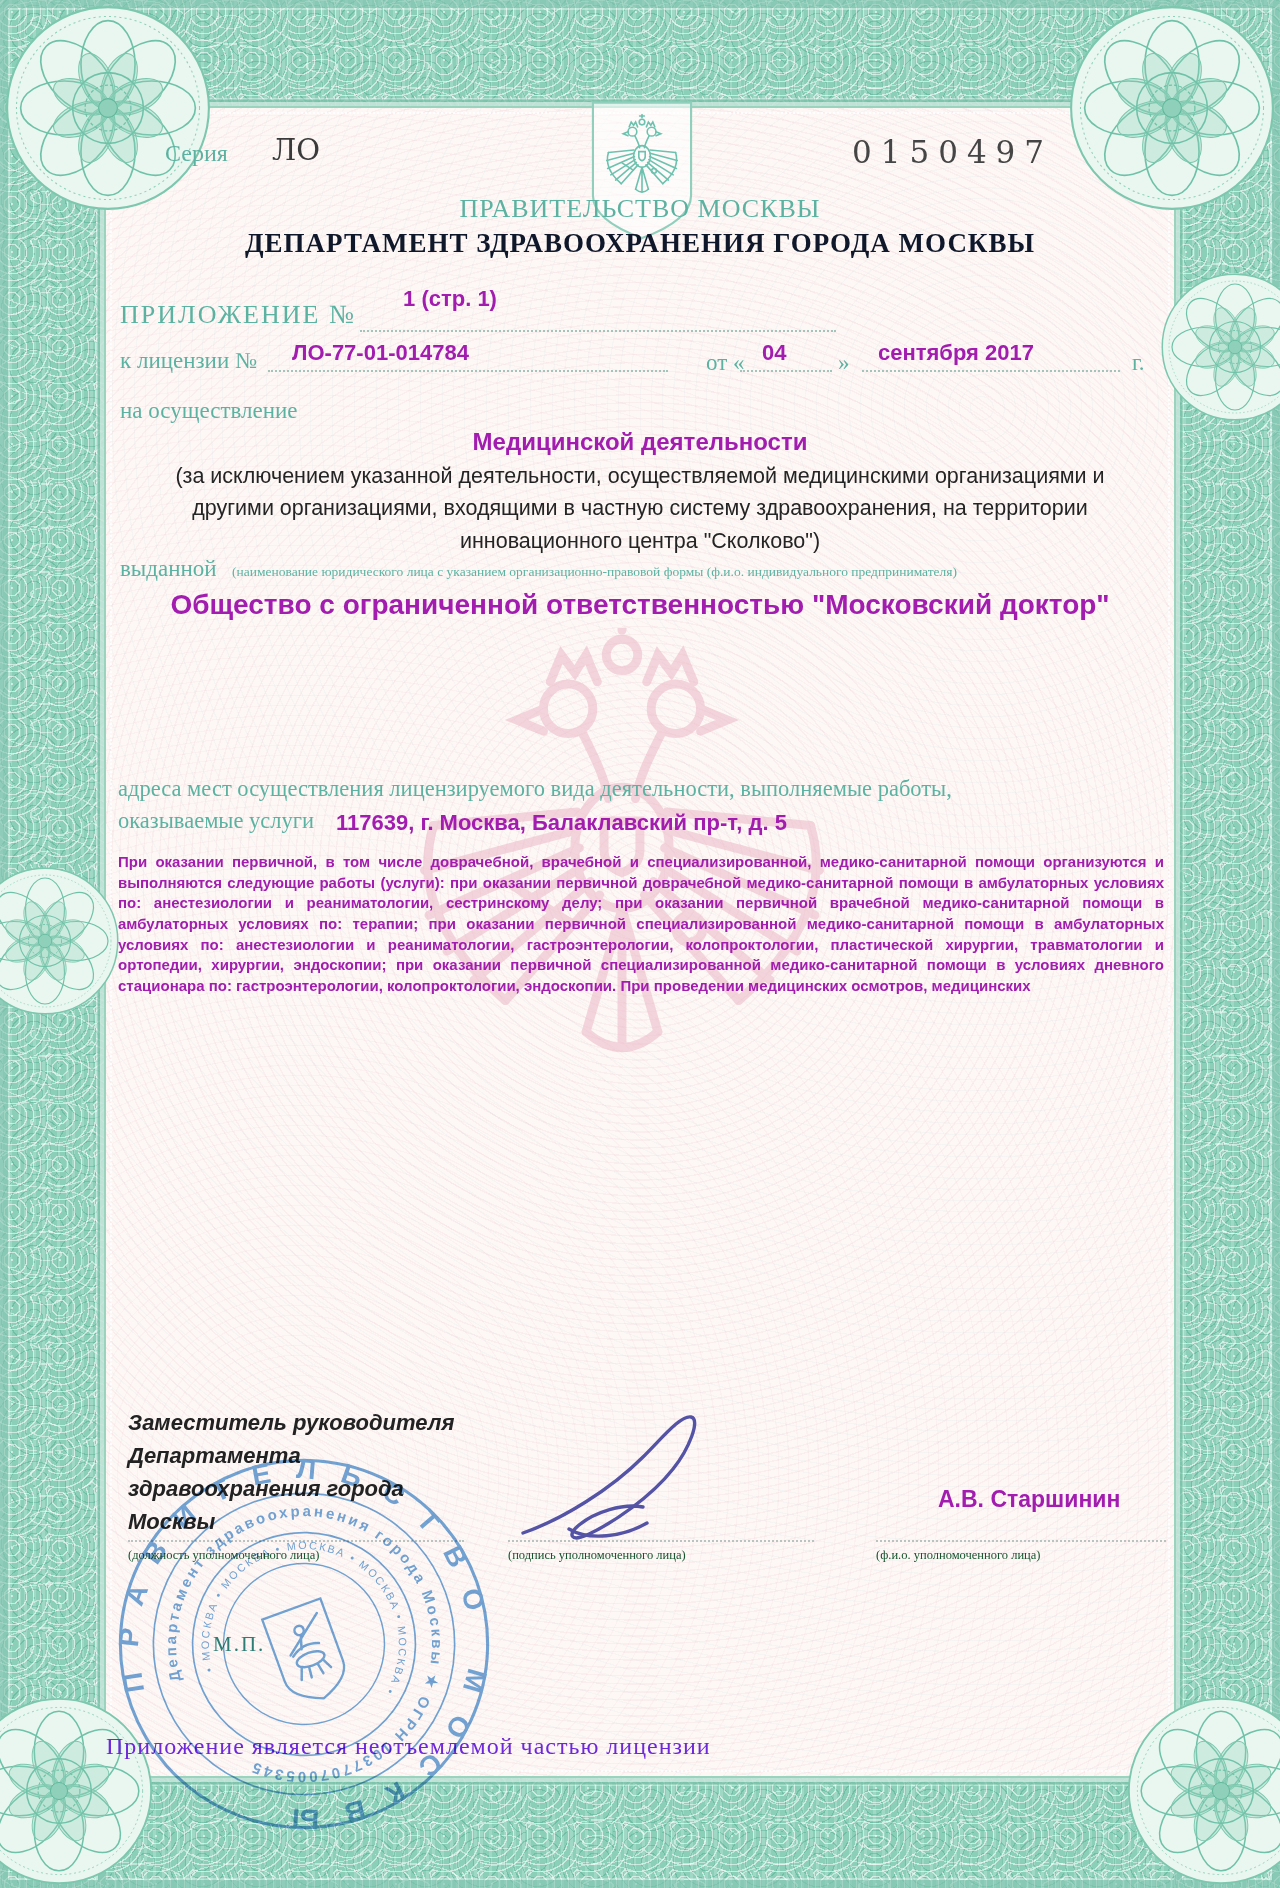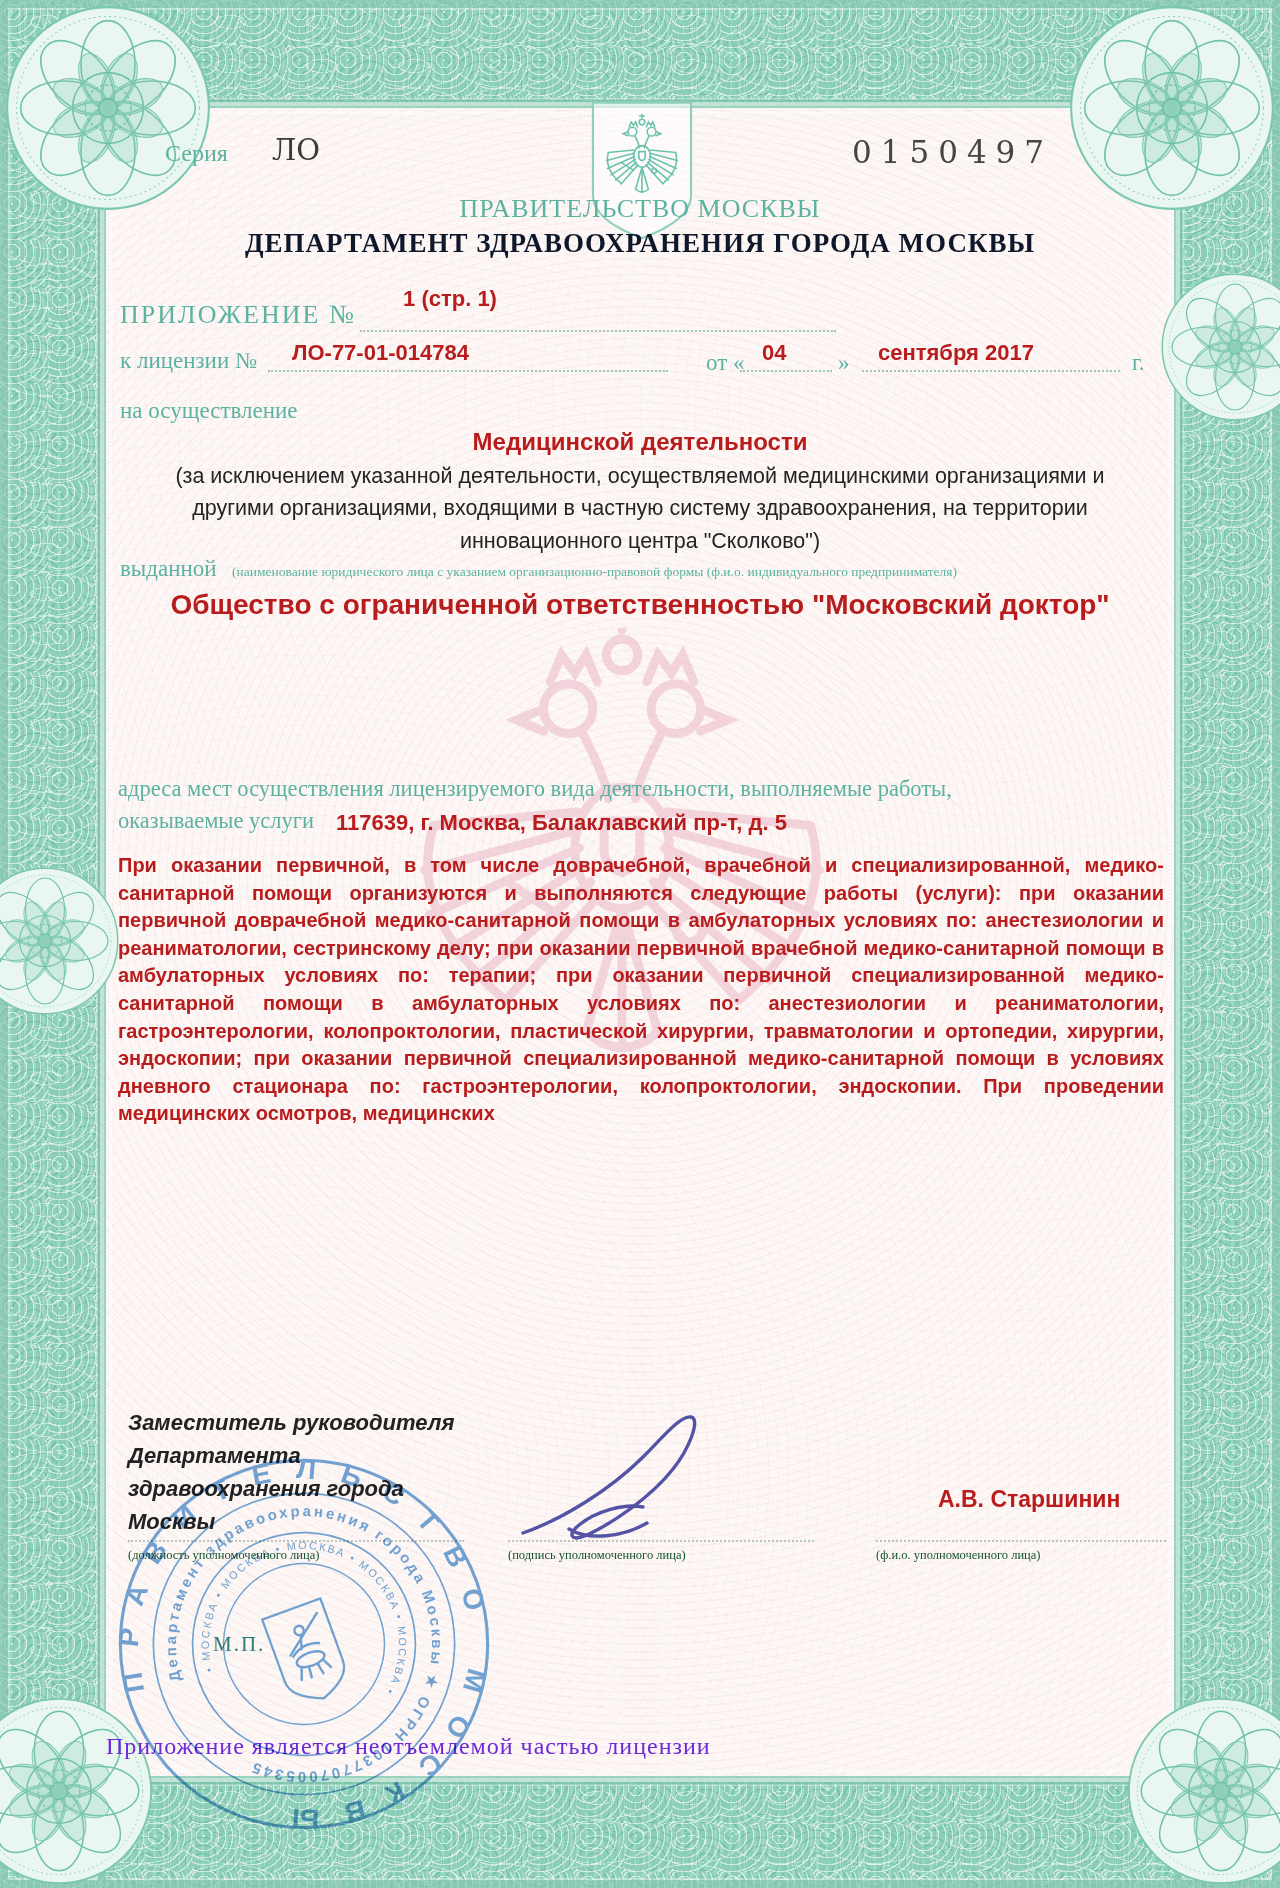--- a/index.html
+++ b/index.html
@@ -32,30 +32,30 @@
       repeating-radial-gradient(circle at 82% 18%, rgba(160,205,220,.08) 0 1.2px, transparent 1.2px 11px);
     border:2px solid #9ad4bf;
     box-shadow:0 0 0 4px rgba(255,255,255,.5), 0 0 0 7px rgba(110,190,160,.4);
     outline:2px dotted rgba(255,255,255,.9);outline-offset:-8px;
   }
   .rosette{position:absolute;z-index:3}
   .layer{position:absolute;inset:0;z-index:4}
   
   .teal{color:#5cb2a1;}
   .teal-d{color:#0f172a;}
-  .ink{color:#b91c1c;font-family:"Liberation Sans",sans-serif;font-weight:bold;}
+  .ink{color:#a21caf;font-family:"Liberation Sans",sans-serif;font-weight:bold;}
   .abs{position:absolute;}
   .ctr{left:106px;width:1068px;text-align:center;}
   .dash{position:absolute;height:0;border-bottom:2px dotted #a3c4ba;}
   .cap{position:absolute;font-family:"Liberation Serif",serif;font-size:12.5px;color:#14532d;text-align:left;}
   .serial{font-family:"DejaVu Serif",serif;letter-spacing:9px;color:#454545;font-size:31px;}
   .works{
     position:absolute;left:118px;top:852px;width:1046px;
-    font-family:"Liberation Sans",sans-serif;font-weight:bold;font-size:20px;
-    line-height:1.38;color:#b91c1c;text-align:justify;
+    font-family:"Liberation Sans",sans-serif;font-weight:bold;font-size:15px;
+    line-height:1.38;color:#a21caf;text-align:justify;
   }
   .signer{position:absolute;left:128px;top:1406px;font-family:"Liberation Sans",sans-serif;
     font-weight:bold;font-size:22px;line-height:1.5;color:#222;font-style:italic;}
   .footer{position:absolute;top:1733px;left:106px;width:1068px;text-align:left;
     font-size:24px;letter-spacing:1px;color:#6d28d9;}
   .mp{position:absolute;left:213px;top:1632px;font-size:21px;color:#2e7d74;letter-spacing:2px;}
   .stamp{position:absolute;left:108px;top:1448px;z-index:6;opacity:.88;mix-blend-mode:multiply;}
   .sig-svg{position:absolute;left:505px;top:1405px;z-index:6;opacity:.9;}
   .crest{position:absolute;left:578px;top:98px;color:#6cc2ae;}
   .watermark{position:absolute;left:352px;top:628px;color:#ecb8c8;opacity:.55;z-index:3;}

